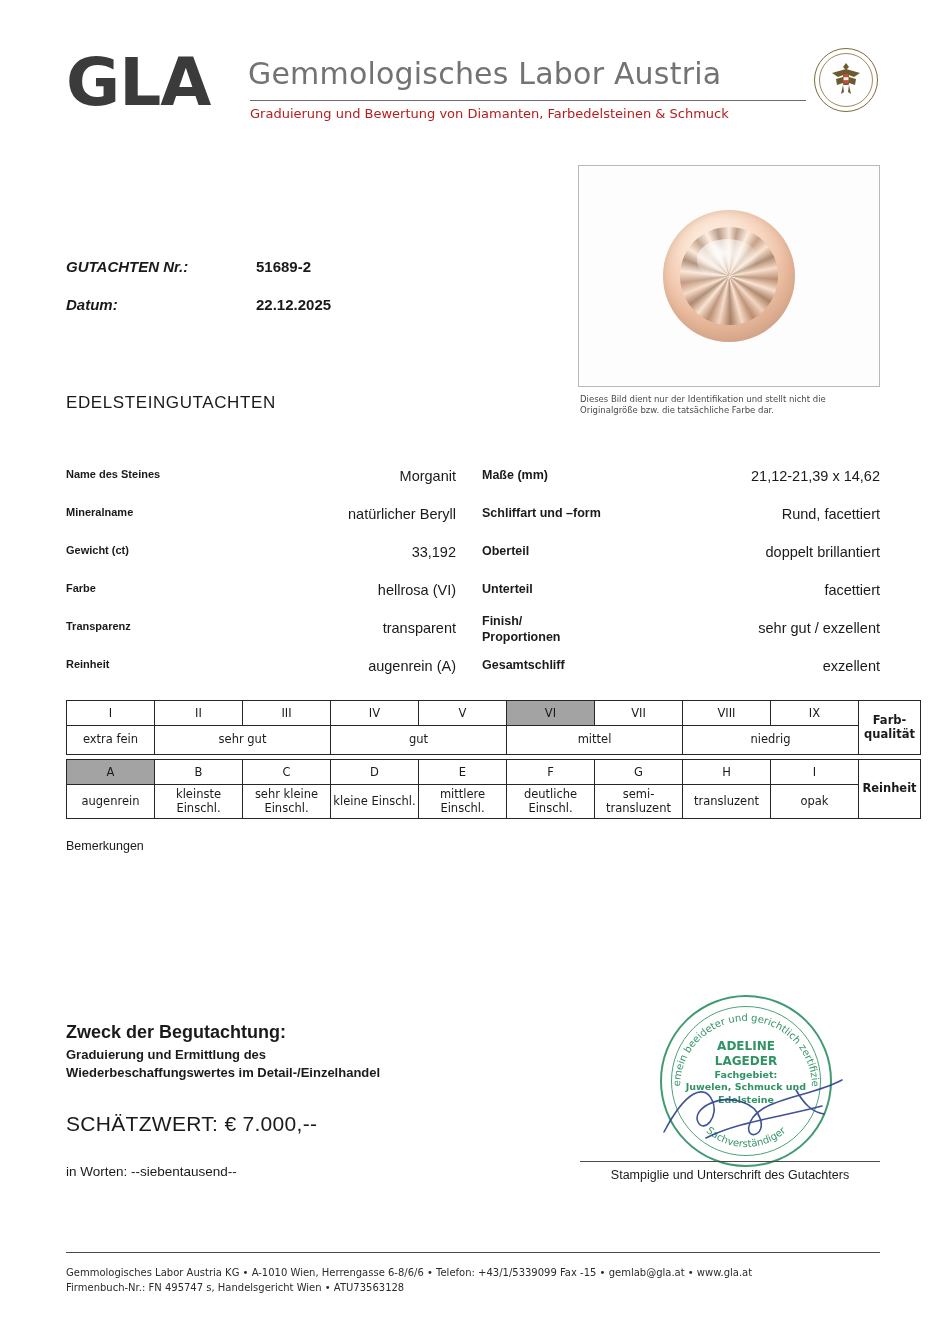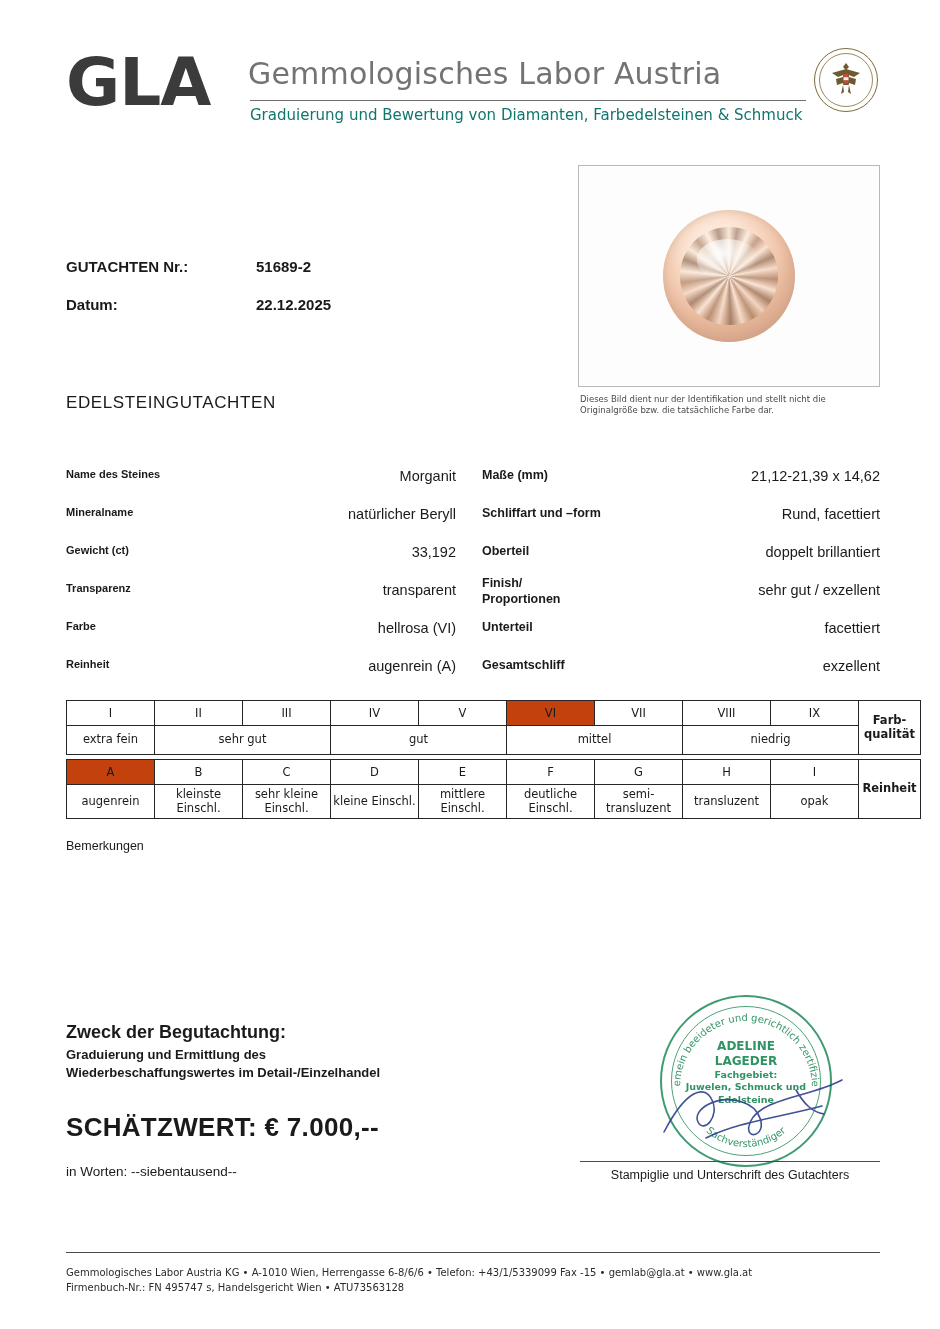--- a/index.html
+++ b/index.html
@@ -56,22 +56,22 @@
     left: 184px;
     top: 58px;
     width: 556px;
     height: 1px;
     background: #6e6e6e;
   }
   .logo-sub {
     position: absolute;
     left: 184px;
     top: 64px;
-    font-size: 15px;
-    color: #0f766e;
+    font-size: 13px;
+    color: #b91c1c;
     font-family: "DejaVu Sans", sans-serif;
     white-space: nowrap;
   }
   .crest {
     position: absolute;
     left: 748px;
     top: 0px;
     width: 64px;
     height: 78px;
   }
@@ -178,20 +178,21 @@
   .meta-row {
     position: relative;
     height: 38px;
   }
   .meta-label {
     position: absolute;
     left: 0;
     top: 0;
     font-size: 15px;
     font-weight: bold;
+    font-style: italic;
   }
   .meta-value {
     position: absolute;
     left: 190px;
     top: 0;
     font-size: 15px;
     font-weight: bold;
   }
   .doc-type {
     position: absolute;
@@ -269,21 +270,21 @@
   }
   td.grade {
     font-size: 12px;
     height: 18px;
   }
   td.desc {
     height: 22px;
     line-height: 1.18;
   }
   td.hl {
-    background: #c2410c;
+    background: #a3a3a3;
   }
   td.axis {
     border: none;
     text-align: left;
     font-size: 11.5px;
     font-weight: bold;
     padding-left: 7px;
     line-height: 1.15;
     width: 62px;
   }
@@ -311,22 +312,22 @@
     left: 66px;
     top: 1046px;
     font-size: 13px;
     font-weight: bold;
     line-height: 1.35;
   }
   .value {
     position: absolute;
     left: 66px;
     top: 1112px;
-    font-size: 26px;
-    font-weight: bold;
+    font-size: 21px;
+    font-weight: normal;
     letter-spacing: 0.3px;
   }
   .value-words {
     position: absolute;
     left: 66px;
     top: 1152px;
     font-size: 13.5px;
     margin-top: 12px;
   }
 
@@ -484,31 +485,31 @@
     </div>
 
     <div class="prop-row">
       <span class="prop-l-label">Gewicht (ct)</span>
       <span class="prop-l-value">33,192</span>
       <span class="prop-r-label">Oberteil</span>
       <span class="prop-r-value">doppelt brillantiert</span>
     </div>
 
     <div class="prop-row">
+      <span class="prop-l-label">Farbe</span>
+      <span class="prop-l-value">hellrosa (VI)</span>
+      <span class="prop-r-label">Unterteil</span>
+      <span class="prop-r-value">facettiert</span>
+    </div>
+
+    <div class="prop-row">
       <span class="prop-l-label">Transparenz</span>
       <span class="prop-l-value">transparent</span>
       <span class="prop-r-label two-line"><span>Finish/</span><br><span>Proportionen</span></span>
       <span class="prop-r-value">sehr gut / exzellent</span>
-    </div>
-
-    <div class="prop-row">
-      <span class="prop-l-label">Farbe</span>
-      <span class="prop-l-value">hellrosa (VI)</span>
-      <span class="prop-r-label">Unterteil</span>
-      <span class="prop-r-value">facettiert</span>
     </div>
 
     <div class="prop-row">
       <span class="prop-l-label">Reinheit</span>
       <span class="prop-l-value">augenrein (A)</span>
       <span class="prop-r-label">Gesamtschliff</span>
       <span class="prop-r-value">exzellent</span>
     </div>
 
   </div>

